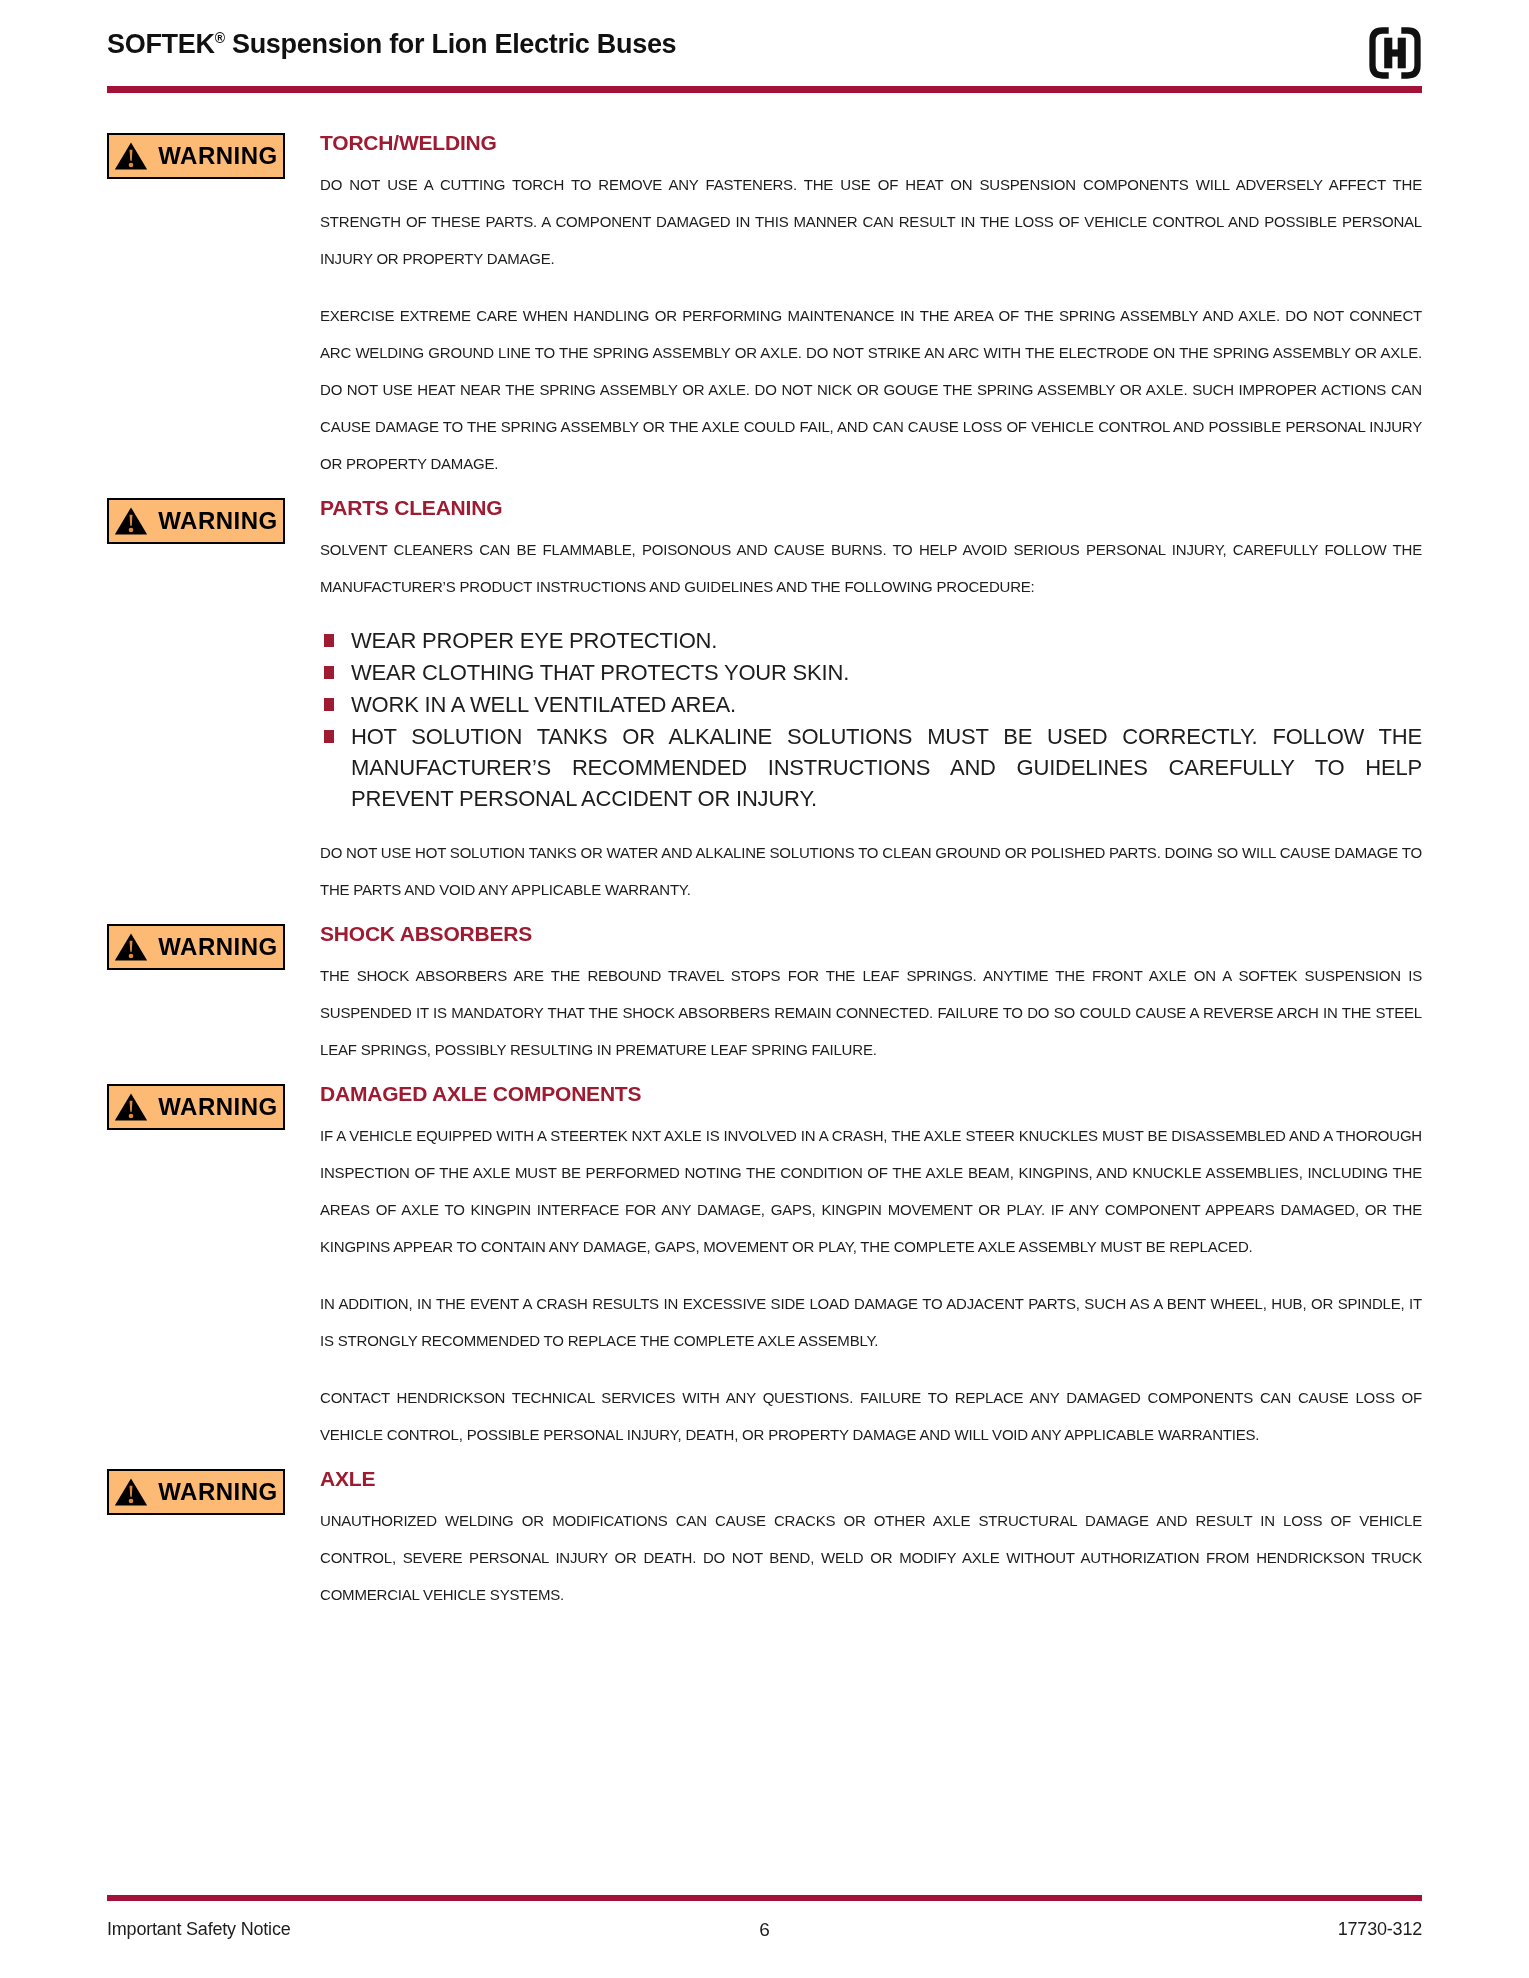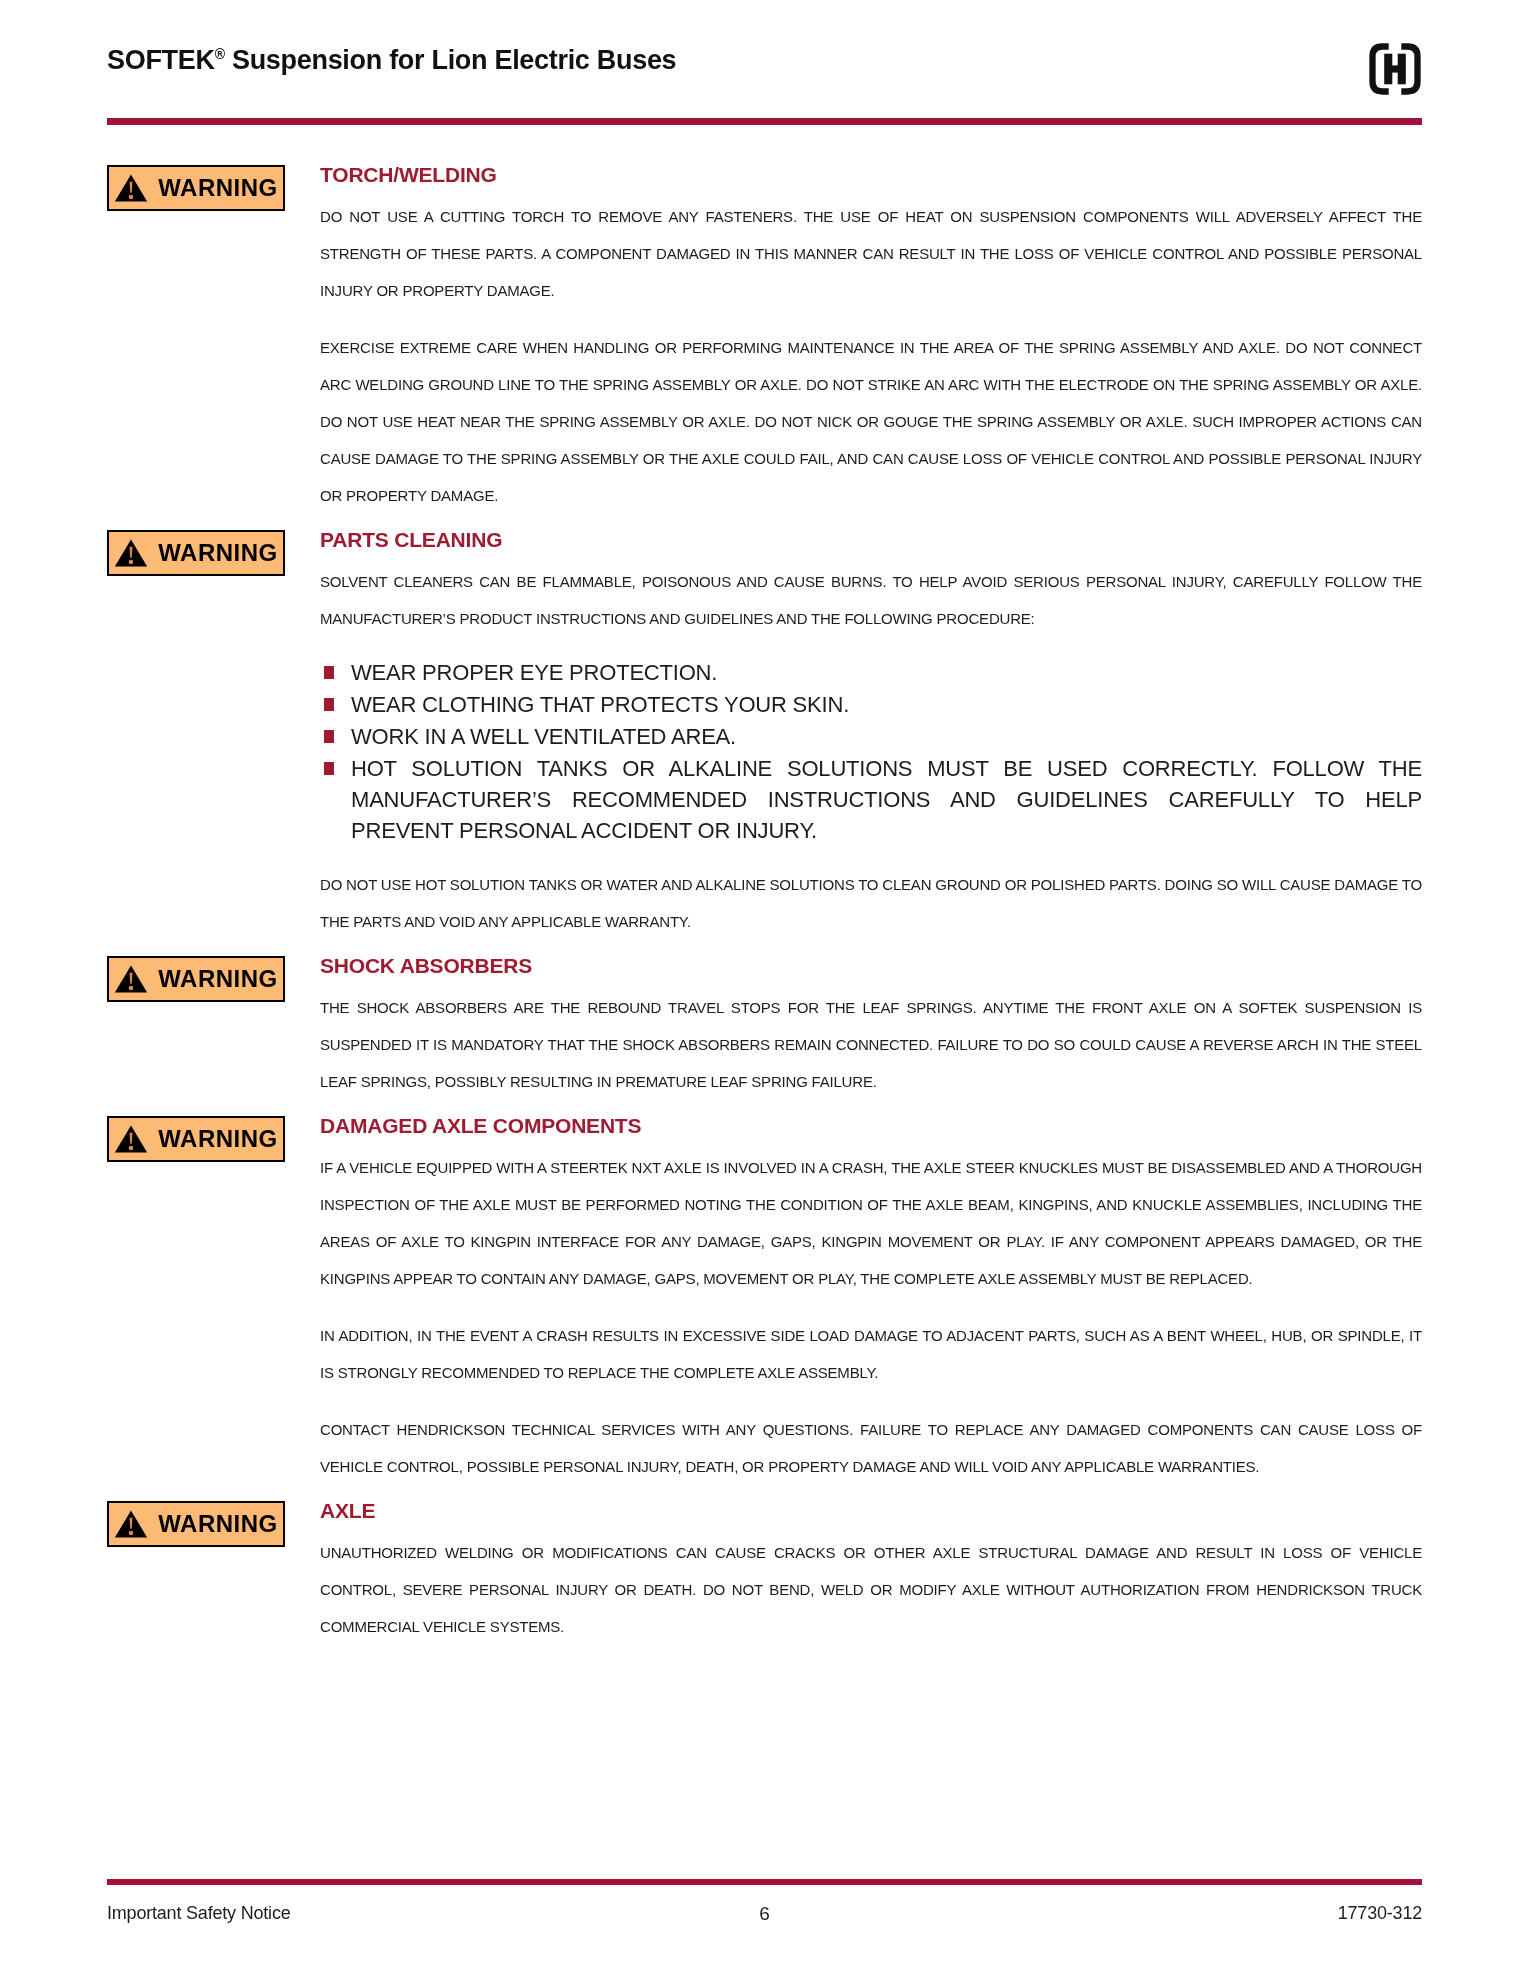--- a/index.html
+++ b/index.html
@@ -8,21 +8,21 @@
   .page {
     position:relative;
     width:1529px; height:1978px;
     margin:0 auto;
     background:#ffffff;
     font-family:"Liberation Sans", sans-serif;
     color:#1d1d1d;
     overflow:hidden;
   }
   
-  .header { position:relative; margin:16px 107px; height:86px; }
+  .header { position:relative; margin:0 107px; height:86px; }
   .page-title {
     position:absolute; left:0; bottom:26px;
     font-size:27px; font-weight:bold; color:#111;
     letter-spacing:-0.3px; white-space:nowrap;
   }
   .page-title sup { font-size:14px; vertical-align:super; line-height:0; }
   .brand-logo { position:absolute; right:0; bottom:6px; width:54px; height:54px; }
   .header-rule { margin:0 107px; height:7px; background:#a31239; }
 
   
@@ -68,21 +68,21 @@
     margin-bottom:1px;
   }
   ul.bullet-list li::before {
     content:"";
     position:absolute; left:4px; top:9px;
     width:10px; height:13px;
     background:#9e1b32;
   }
 
   
-  .footer { position:absolute; left:107px; right:107px; bottom:54px; }
+  .footer { position:absolute; left:107px; right:107px; bottom:38px; }
   .footer-rule { height:6px; background:#a31239; }
   .footer-row {
     display:flex; align-items:baseline; justify-content:space-between;
     margin-top:18px;
     font-size:18px; letter-spacing:-0.2px; color:#1d1d1d;
   }
   .footer-row .center { position:absolute; left:50%; transform:translateX(-50%); font-size:19px; }
 </style>
 </head>
 <body>

